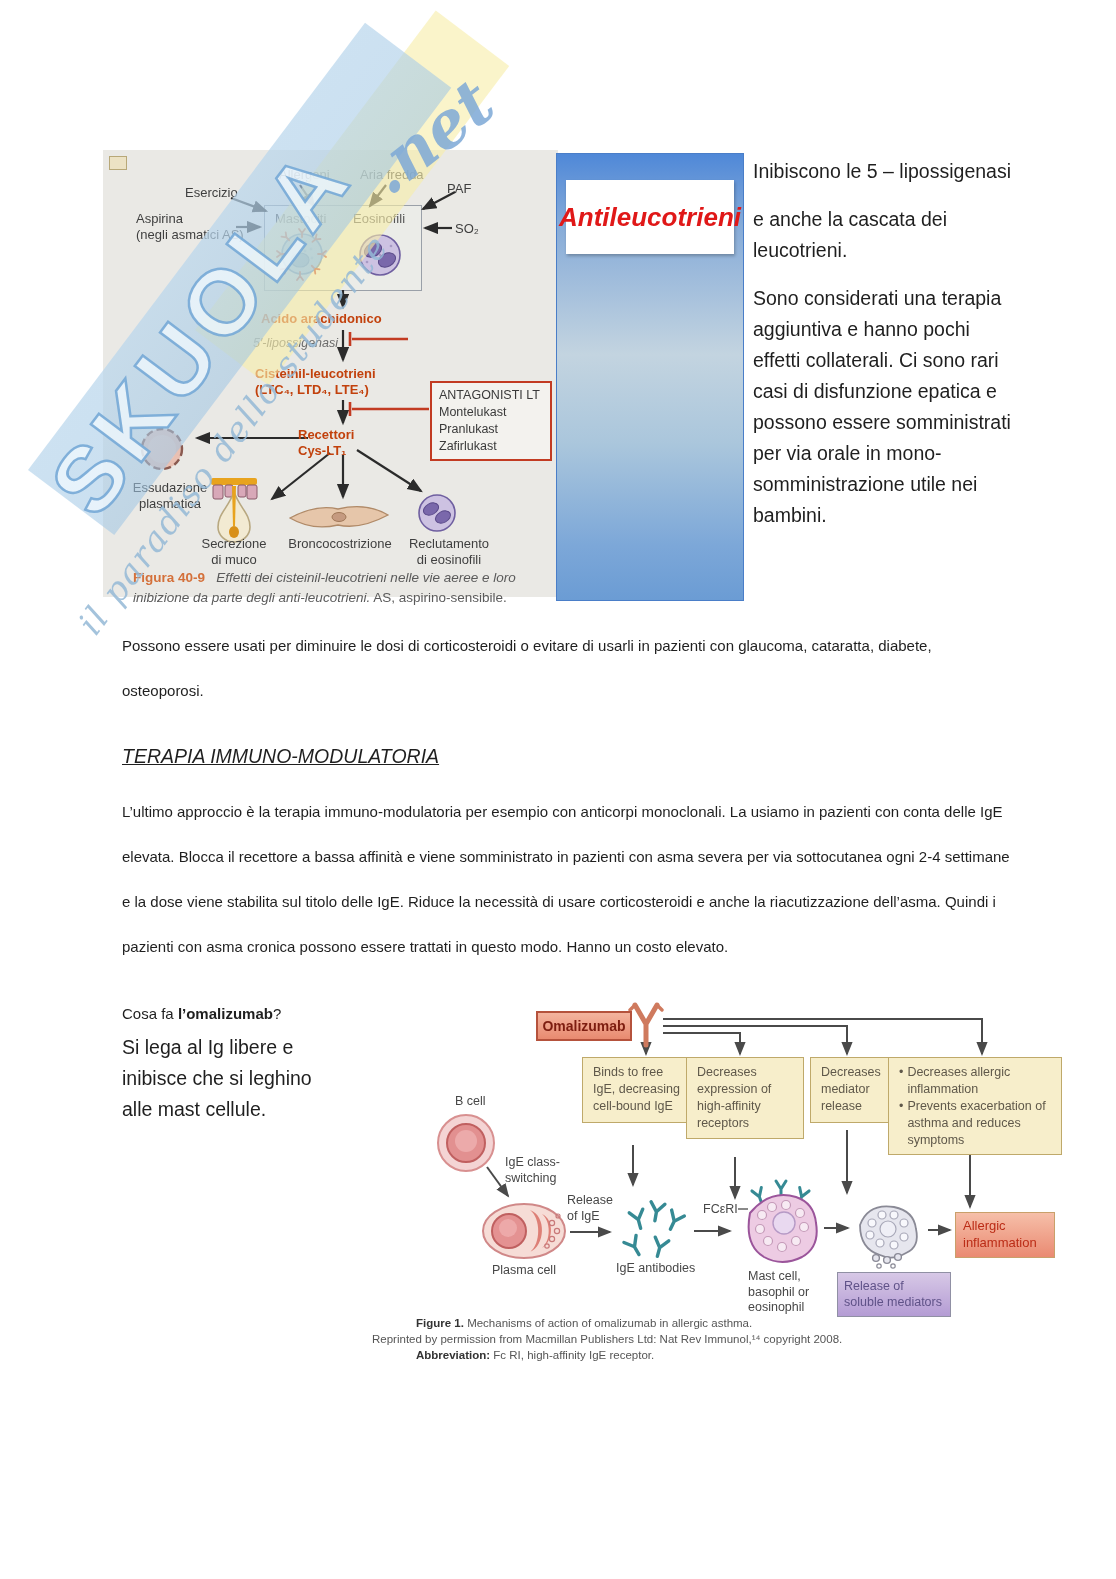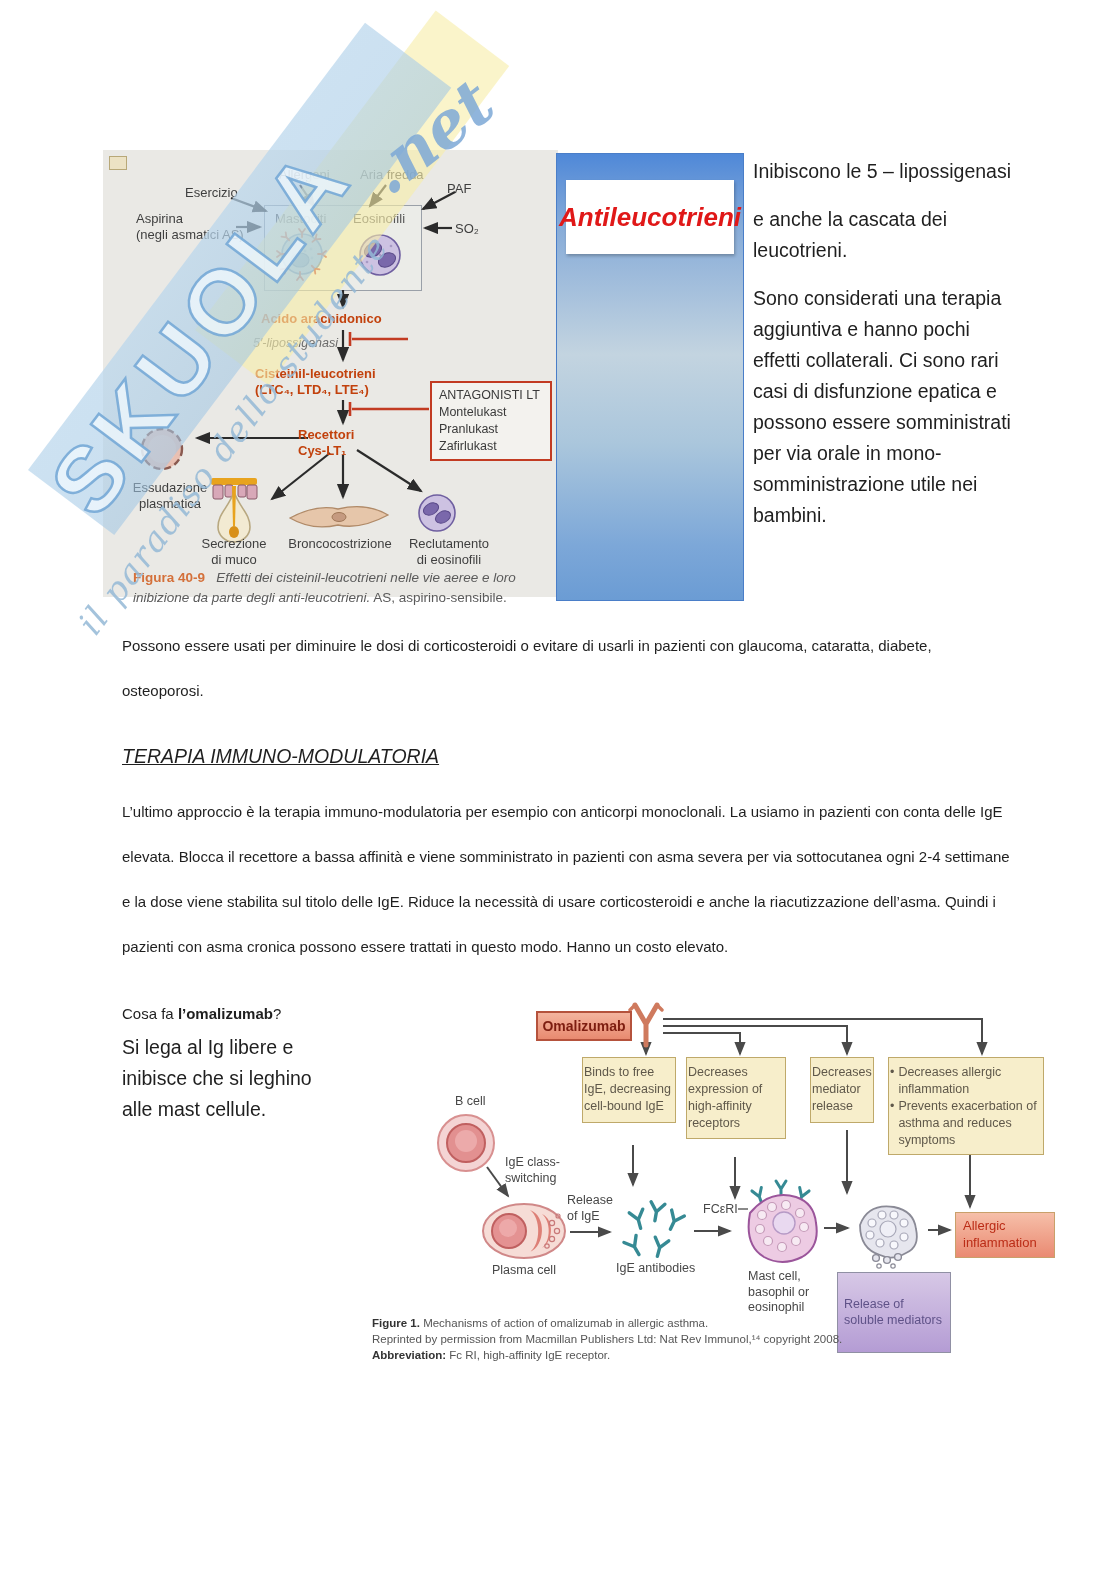--- a/index.html
+++ b/index.html
@@ -68,33 +68,33 @@
 
   
   .fig2{position:absolute;left:370px;top:995px;width:700px;height:375px;}
   .fig2 svg.overlay{position:absolute;left:0;top:0;z-index:2;}
   .f2label{position:absolute;font-size:12.5px;color:#474747;line-height:1.25;
            white-space:pre-line;z-index:3;}
   .omz{position:absolute;left:166px;top:16px;width:92px;height:26px;z-index:3;
        background:linear-gradient(180deg,#f4b49e,#e88a70);border:2px solid #b5523c;
        display:flex;align-items:center;justify-content:center;
        font-size:14px;font-weight:bold;color:#7d1d10;}
-  .ybox{position:absolute;background:#f7eecb;border:1.5px solid #bfa96a;padding:6px 1px;
+  .ybox{position:absolute;background:#f7eecb;border:1.5px solid #bfa96a;padding:6px 10px;
         font-size:12.5px;line-height:1.35;color:#5f584a;z-index:3;}
   .ybox .brow{display:flex;gap:4px;}
-  .pbox{position:absolute;left:467px;top:277px;width:100px;z-index:3;padding:23px 6px;
+  .pbox{position:absolute;left:467px;top:277px;width:100px;z-index:3;padding:5px 6px;
         background:linear-gradient(180deg,#d7c8e6,#b49cd4);border:1.5px solid #9090a4;
         color:#5f5288;font-size:12.5px;line-height:1.3;}
   .abox{position:absolute;left:585px;top:217px;width:84px;z-index:3;padding:5px 7px;
         background:linear-gradient(180deg,#f6bfa9,#ea8a72);border:1.5px solid #c9a06a;
         color:#bb2c16;font-size:13px;line-height:1.3;}
   .f2icon{position:absolute;z-index:2;}
   .f2caption{position:absolute;left:2px;top:320px;width:620px;font-size:11.5px;
              line-height:1.4;color:#555;z-index:3;}
-  .f2caption .cb{font-weight:bold;color:#333;}
+  .f2caption .cb{font-weight:bold;color:#333;margin-left:44px;}
 </style>
 </head>
 <body>
 
 <div class="page">
 
   <div class="fig1">
     <div class="corner"></div>
 
     <svg class="overlay" width="455" height="447">

